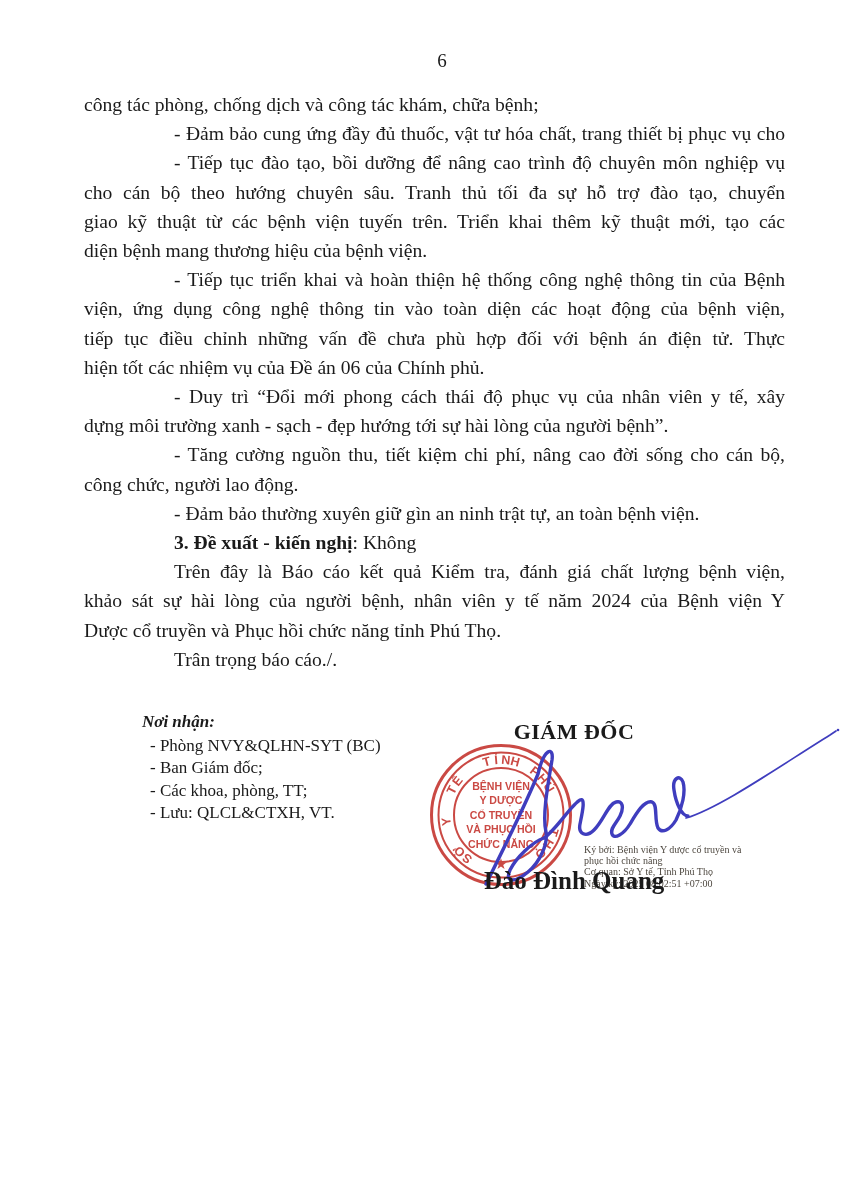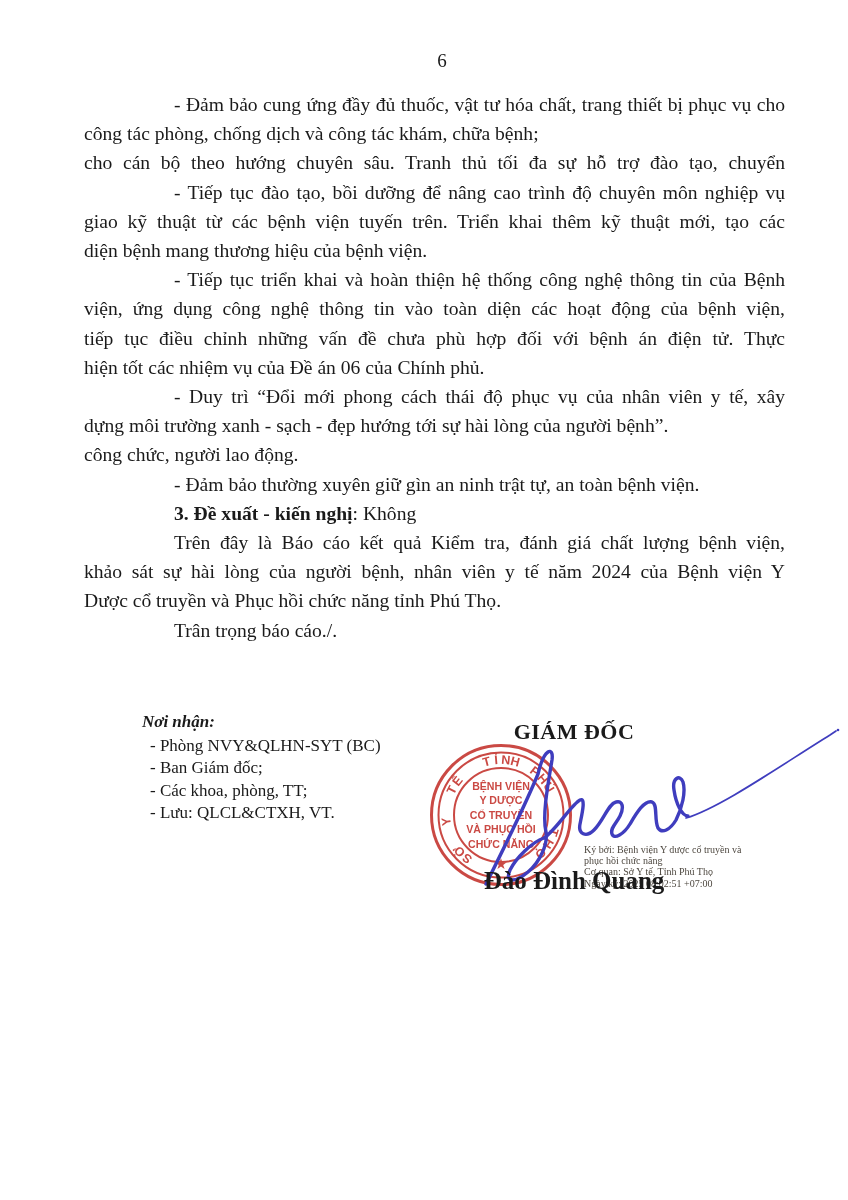--- a/index.html
+++ b/index.html
@@ -69,40 +69,41 @@
 </style>
 </head>
 <body>
 
 <div class="page">
 
   <div class="page-number">6</div>
 
   <div class="doc-body" id="doc-body">
       <div class="para">
+        <div class="bline">công tác phòng, chống dịch và công tác khám, chữa bệnh;</div>
         <div class="bline first j">- Đảm bảo cung ứng đầy đủ thuốc, vật tư hóa chất, trang thiết bị phục vụ cho</div>
-        <div class="bline">công tác phòng, chống dịch và công tác khám, chữa bệnh;</div>
-      </div>
-      <div class="para">
+      </div>
+      <div class="para">
+        <div class="bline first j">- Tiếp tục đào tạo, bồi dưỡng để nâng cao trình độ chuyên môn nghiệp vụ</div>
         <div class="bline j">cho cán bộ theo hướng chuyên sâu. Tranh thủ tối đa sự hỗ trợ đào tạo, chuyển</div>
-        <div class="bline first j">- Tiếp tục đào tạo, bồi dưỡng để nâng cao trình độ chuyên môn nghiệp vụ</div>
         <div class="bline j">giao kỹ thuật từ các bệnh viện tuyến trên. Triển khai thêm kỹ thuật mới, tạo các</div>
         <div class="bline">diện bệnh mang thương hiệu của bệnh viện.</div>
       </div>
       <div class="para">
         <div class="bline first j">- Tiếp tục triển khai và hoàn thiện hệ thống công nghệ thông tin của Bệnh</div>
         <div class="bline j">viện, ứng dụng công nghệ thông tin vào toàn diện các hoạt động của bệnh viện,</div>
         <div class="bline j">tiếp tục điều chỉnh những vấn đề chưa phù hợp đối với bệnh án điện tử. Thực</div>
         <div class="bline">hiện tốt các nhiệm vụ của Đề án 06 của Chính phủ.</div>
       </div>
       <div class="para">
         <div class="bline first j">- Duy trì “Đổi mới phong cách thái độ phục vụ của nhân viên y tế, xây</div>
         <div class="bline">dựng môi trường xanh - sạch - đẹp hướng tới sự hài lòng của người bệnh”.</div>
       </div>
       <div class="para">
+        <div class="bline first j">- Tăng cường nguồn thu, tiết kiệm chi phí, nâng cao đời sống cho cán bộ,</div>
         <div class="bline">công chức, người lao động.</div>
       </div>
       <div class="para">
         <div class="bline first">- Đảm bảo thường xuyên giữ gìn an ninh trật tự, an toàn bệnh viện.</div>
       </div>
       <div class="para">
         <div class="bline first"><b>3. Đề xuất - kiến nghị</b><span>: Không</span></div>
       </div>
       <div class="para">
         <div class="bline first j">Trên đây là Báo cáo kết quả Kiểm tra, đánh giá chất lượng bệnh viện,</div>

